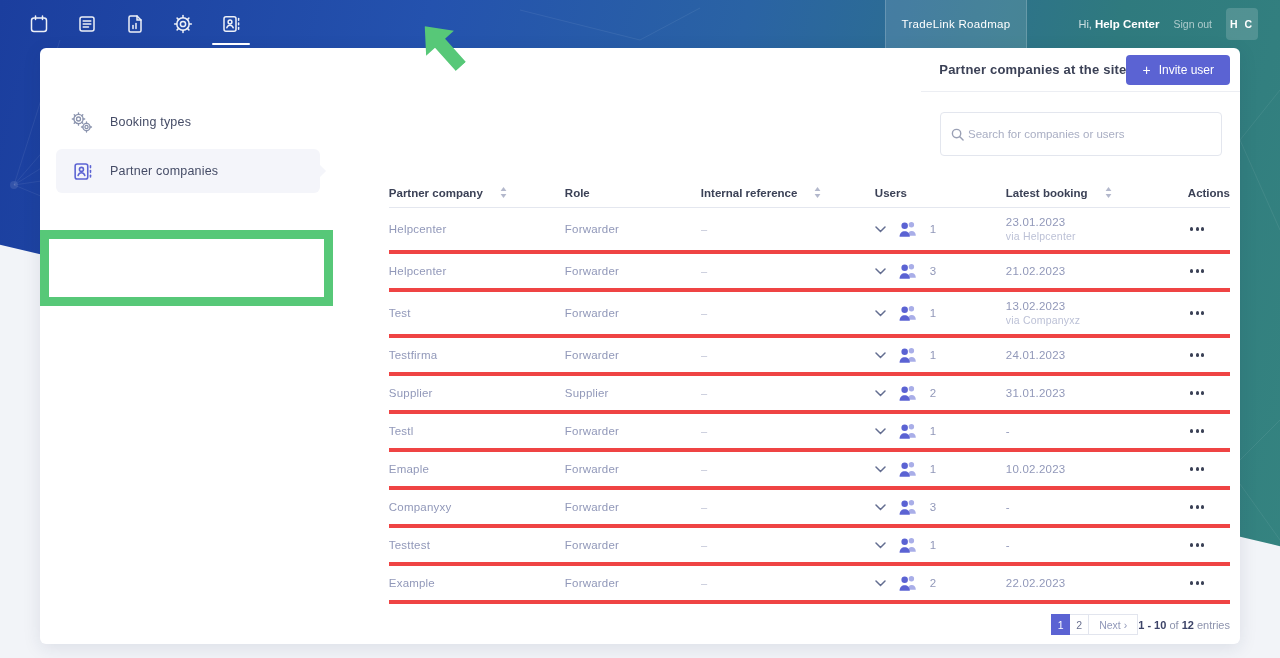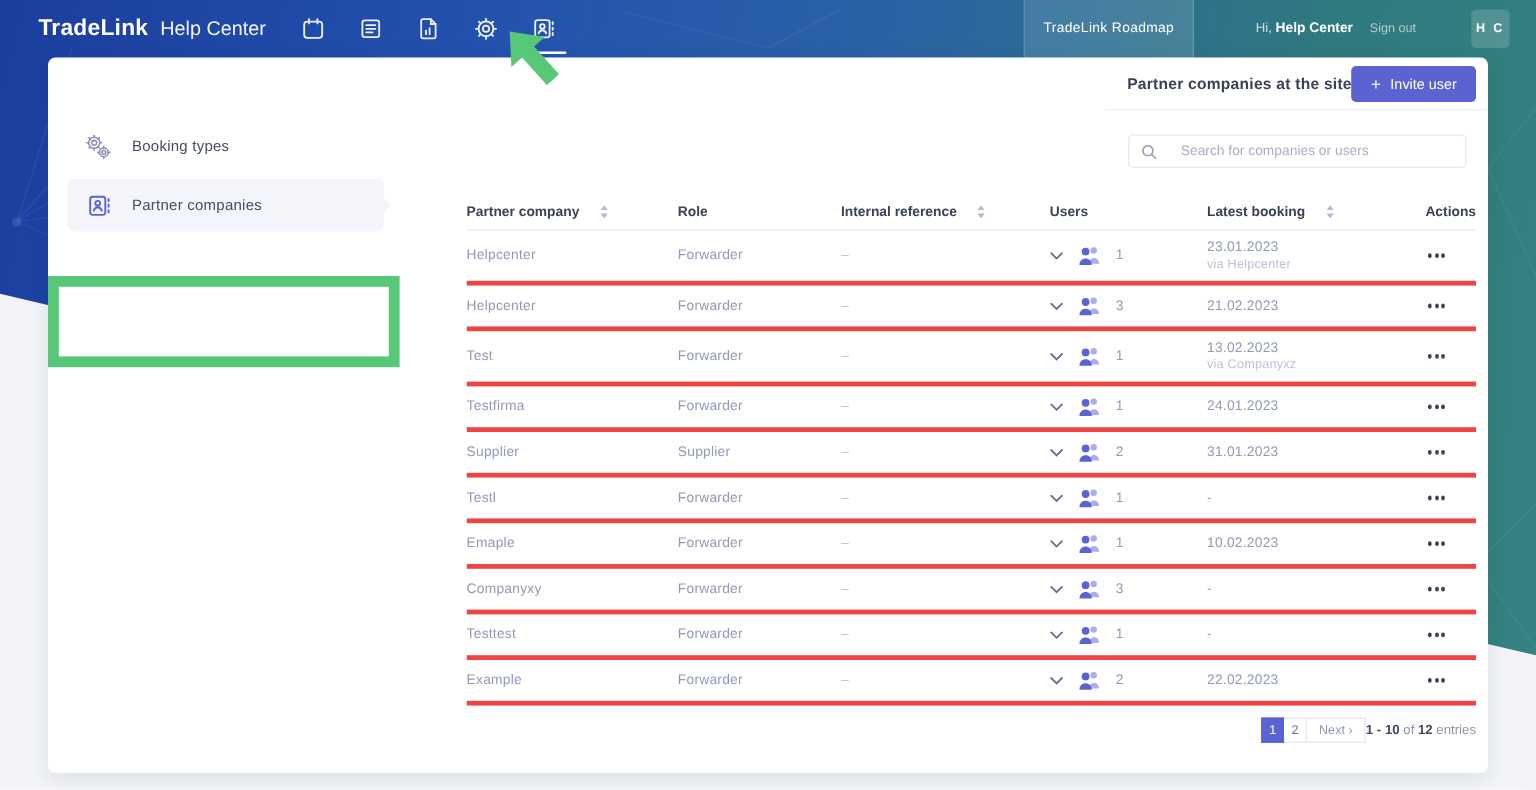--- a/index.html
+++ b/index.html
@@ -36,21 +36,21 @@
     font-family:inherit; font-size:11.5px; color:#fff; letter-spacing:.3px;
     background:rgba(255,255,255,.12); border:1px solid rgba(255,255,255,.18);
     border-radius:4px; padding:23px 16px; cursor:pointer;
   }
   .greet{ font-size:11px; color:rgba(255,255,255,.75); white-space:nowrap;margin-left:37px; }
   .greet b{ color:#fff; font-size:11.5px; font-weight:700; margin-left:3px; }
   .signout{ font-size:10.5px; color:rgba(255,255,255,.6); text-decoration:none; cursor:pointer; }
   .avatar{
     width:32px; height:32px; border-radius:4px; background:rgba(255,255,255,.16);
     display:flex; align-items:center; justify-content:center;
-    font-size:10.5px; font-weight:700; letter-spacing:2px; color:#fff; cursor:pointer;margin-left:32px;
+    font-size:10.5px; font-weight:700; letter-spacing:2px; color:#fff; cursor:pointer;
   }
 
   
   .card{
     position:absolute; left:40px; top:48px; width:1200px; height:596px; z-index:1;
     background:#fff; border-radius:6px; box-shadow:0 4px 18px rgba(25,35,80,.10);
     display:flex;
   }
 
   
@@ -78,22 +78,22 @@
   .page-title{ font-size:13px; font-weight:600; color:#3b4156; letter-spacing:.2px; }
   .invite-btn{
     font-family:inherit; display:flex; align-items:center; gap:8px;
     background:#5b63d3; color:#fff; border:none; border-radius:4px;
     font-size:12px; padding:8px 16px; cursor:pointer;
   }
   .invite-btn .plus{ font-size:14px; font-weight:300; line-height:1; }
 
   .search-row{ padding:20px 18px 0 18px; }
   .search-box{
-    width:282px; height:28px; border:1px solid #e3e6ee; border-radius:4px;
-    display:flex; align-items:center; gap:20px; padding:0 10px; background:#fff;
+    width:282px; height:44px; border:1px solid #e3e6ee; border-radius:4px;
+    display:flex; align-items:center; gap:4px; padding:0 10px; background:#fff;
   }
   .search-box input{
     border:none; outline:none; flex:1; font-family:inherit; font-size:11.5px; color:#3b4156;
   }
   .search-box input::placeholder{ color:#a9aec3; }
 
   
   .table{ padding:0 10px 0 18px; margin-top:22px; }
   .tgrid{ display:grid; grid-template-columns:176px 136px 174px 131px 182px 1fr; align-items:center; }
   .thead{ height:30px; border-bottom:1px solid #e4e7ef; }
@@ -151,24 +151,20 @@
       <path d="M14 185 L120 62 M14 185 L138 108 M14 185 L150 165 M14 185 L128 232 M14 185 L60 40"></path>
       <circle cx="14" cy="185" r="4" fill="rgba(255,255,255,0.10)" stroke="none"></circle>
       <path d="M1150 60 L1240 140 L1180 230 Z M1240 140 L1280 90 M1240 140 L1280 230"></path>
       <path d="M1120 420 L1230 470 L1160 560 Z M1230 470 L1280 420 M1230 470 L1280 540"></path>
       <path d="M520 10 L640 40 L700 8"></path>
     </g>
   </svg>
 </div>
 
 <header class="topbar">
-  <div class="brand">
-    <span class="brand-name">TradeLink</span>
-    <span class="brand-app">Help Center</span>
-  </div>
 
   <nav class="topnav">
     <button class="nav-btn">
       <svg width="20" height="20" viewBox="0 0 20 20" fill="none" stroke="currentColor" stroke-width="1.5" stroke-linecap="round">
         <rect x="2.5" y="4" width="15" height="13.5" rx="2.5"></rect>
         <line x1="6.5" y1="2" x2="6.5" y2="5.5"></line>
           <line x1="13.5" y1="2" x2="13.5" y2="5.5"></line>
       </svg>
     </button>
     <button class="nav-btn">

